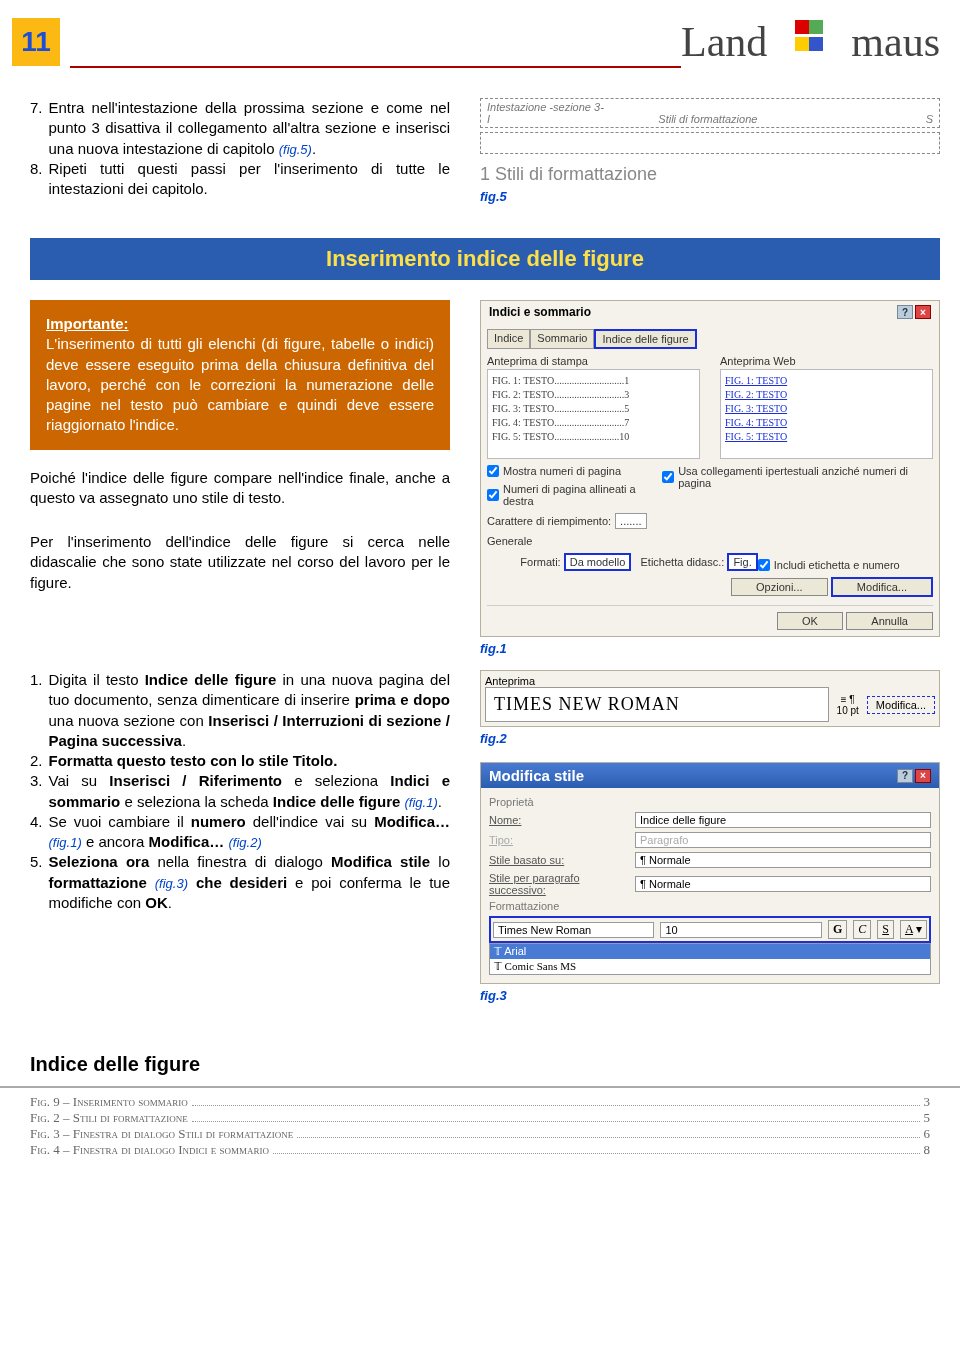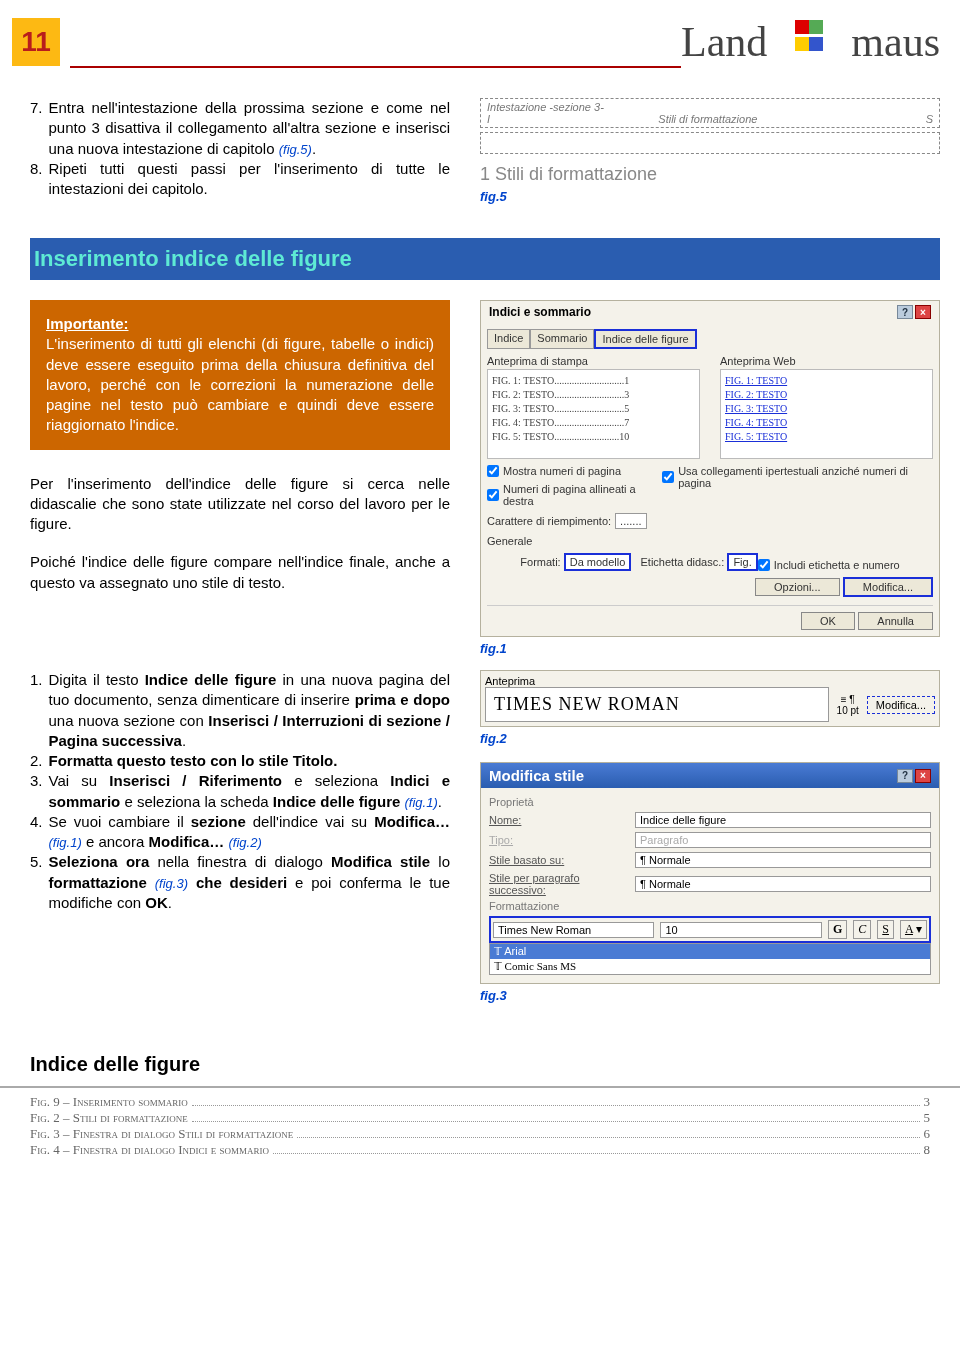--- a/index.html
+++ b/index.html
@@ -1,38 +1,38 @@
 <!DOCTYPE html>
 <html><head>
 <meta charset="utf-8">
 <style>
   * { box-sizing: border-box; margin: 0; padding: 0; }
   body { font-family: Arial, Helvetica, sans-serif; font-size: 15px; color: #000; background: #fff; width: 960px; }
   
   .page-header { display: flex; align-items: flex-start; padding: 18px 20px 0 12px; }
-  .page-num-box { background: #fdb913; width: 48px; height: 48px; display: flex; align-items: center; justify-content: center; font-size: 28px; font-weight: bold; color: #b91c1c; margin-right: 10px; }
+  .page-num-box { background: #fdb913; width: 48px; height: 48px; display: flex; align-items: center; justify-content: center; font-size: 28px; font-weight: bold; color: #1d4ed8; margin-right: 10px; }
   .header-rule { flex: 1; border-top: 2px solid #a00; margin-top: 48px; }
   .logo-wrap { display: flex; align-items: flex-start; gap: 32px; }
   .logo-text { font-family: Georgia, 'Times New Roman', serif; font-size: 42px; color: #444; letter-spacing: 0px; }
   .logo-swatches { display: inline-block; position: relative; top: 2px; margin: 0 -4px; }
   .sw { display: inline-block; width: 14px; height: 14px; margin-right: 0px; }
   .sw.r { background: #d00; }
   .sw.g { background: #5a5; }
   .sw.y { background: #fc0; }
   .sw.b { background: #35c; }
 
   .content { padding: 30px 20px 20px 30px; }
   .two-col { display: flex; gap: 30px; }
   .col-left { flex: 0 0 420px; }
   .col-right { flex: 1; }
 
   .body-text { text-align: justify; line-height: 1.35; }
   .fref { color: #0044cc; font-style: italic; font-size: 13px; }
 
-  .section-bar { background: #2a5db0; color: #5eead4; font-size: 22px; font-weight: bold; padding: 8px 4px; margin: 34px 0 20px 0; font-family: Verdana, Arial, sans-serif; }
+  .section-bar { background: #2a5db0; color: #fde047; font-size: 22px; font-weight: bold; padding: 8px 14px; margin: 34px 0 20px 0; font-family: Verdana, Arial, sans-serif; text-align: center; }
 
   .important-box { background: #cc6600; color: #fff; padding: 14px 16px; text-align: justify; line-height: 1.35; }
   .important-box .imp-heading { text-decoration: underline; font-weight: bold; }
 
   .fig-label { color: #0044cc; font-style: italic; font-size: 13px; font-weight: bold; margin-top: 4px; }
 
   
   .mock { background: #f4f2ea; border: 1px solid #b5b19e; font-size: 12px; color: #333; }
 
   .mock-header { border: 1px dashed #888; background: #fff; padding: 2px 6px; margin-bottom: 4px; font-size: 11px; color: #777; }
@@ -44,21 +44,21 @@
   .tab.active { border: 2px solid #1a2fd8; }
   .preview-row { display: flex; gap: 20px; }
   .preview-col { flex: 1; }
   .preview-col .ph { font-size: 11px; margin-bottom: 2px; }
   .preview-box { background: #fff; border: 1px solid #bbb; padding: 4px; font-size: 10px; line-height: 1.4; font-family: 'Times New Roman', serif; color: #444; height: 90px; }
   .preview-box.web a { color: #1a2fd8; text-decoration: underline; display: block; }
   .chk-row { font-size: 11px; margin-top: 6px; display: flex; align-items: center; gap: 4px; }
   .chk-row input { width: 12px; height: 12px; }
   .dd { border: 1px solid #999; background: #fff; padding: 1px 4px; font-size: 11px; display: inline-block; }
   .dd.hl { border: 2px solid #1a2fd8; }
-  .btn { border: 1px solid #888; background: #ece8d8; padding: 2px 18px; font-size: 11px; display: inline-block; }
+  .btn { border: 1px solid #888; background: #ece8d8; padding: 2px 24px; font-size: 11px; display: inline-block; }
   .btn.hl { border: 2px solid #1a2fd8; }
   .row-controls { display:flex; justify-content: center; align-items: center; margin-top:6px; font-size:11px; }
 
   .mock-anteprima { background: #f4f2ea; border: 1px solid #b5b19e; padding: 4px; }
   .anteprima-inner { display: flex; gap: 8px; align-items: center; }
   .anteprima-sample { border: 1px solid #999; background: #fff; padding: 6px 8px; font-family: 'Times New Roman', serif; font-size: 18px; letter-spacing: 1px; flex:1; }
   .pt-box { font-size: 10px; text-align: center; }
   .btn-dotted { border: 1px dashed #1a2fd8; padding: 2px 8px; font-size: 11px; }
 
   .mock-modify { background: #f4f2ea; border: 1px solid #b5b19e; }
@@ -131,22 +131,22 @@
   </div>
 
   <div class="section-bar">Inserimento indice delle figure</div>
 
   <div class="two-col">
     <div class="col-left">
       <div class="important-box">
         <span class="imp-heading">Importante:</span><br>
         <span>L'inserimento di tutti gli elenchi (di figure, tabelle o indici) deve essere eseguito prima della chiusura definitiva del lavoro, perché con le correzioni la numerazione delle pagine nel testo può cambiare e quindi deve essere riaggiornato l'indice.</span>
       </div>
+      <div class="body-text" style="margin-top:18px;">Poiché l'indice delle figure compare nell'indice finale, anche a questo va assegnato uno stile di testo.</div>
       <div class="body-text" style="margin-top:24px;">Per l'inserimento dell'indice delle figure si cerca nelle didascalie che sono state utilizzate nel corso del lavoro per le figure.</div>
-      <div class="body-text" style="margin-top:18px;">Poiché l'indice delle figure compare nell'indice finale, anche a questo va assegnato uno stile di testo.</div>
     </div>
     <div class="col-right">
       <div class="mock">
         <div class="mm-title" style="background:#f4f2ea; color:#000; font-weight:bold;">
           <span>Indici e sommario</span>
           <span class="winbtns">
               <span class="winbtn h">?</span>
               <span class="winbtn">×</span>
             </span>
         </div>
@@ -242,21 +242,21 @@
         </div>
       <div style="display:flex; gap:6px;">
           <div>3.</div>
           <div>
         <span>Vai su </span><b>Inserisci / Riferimento</b><span> e seleziona </span><b>Indici e sommario</b><span> e seleziona la scheda </span><b>Indice delle figure</b><span> </span><span class="fref">(fig.1)</span><span>.</span>
       </div>
         </div>
       <div style="display:flex; gap:6px;">
           <div>4.</div>
           <div>
-        <span>Se vuoi cambiare il </span><b>sezione</b><span> dell'indice vai su </span><b>Modifica…</b> <span class="fref">(fig.1)</span><span> e ancora </span><b>Modifica…</b> <span class="fref">(fig.2)</span>
+        <span>Se vuoi cambiare il </span><b>numero</b><span> dell'indice vai su </span><b>Modifica…</b> <span class="fref">(fig.1)</span><span> e ancora </span><b>Modifica…</b> <span class="fref">(fig.2)</span>
       </div>
         </div>
       <div style="display:flex; gap:6px;">
           <div>5.</div>
           <div>
         <b>Seleziona ora </b><span>nella finestra di dialogo </span><b>Modifica stile</b><span> lo </span><b>formattazione</b> <span class="fref">(fig.3)</span> <b> che desideri </b><span>e poi conferma le tue modifiche con </span><b>OK</b><span>.</span>
       </div>
         </div>
     </div>
 

